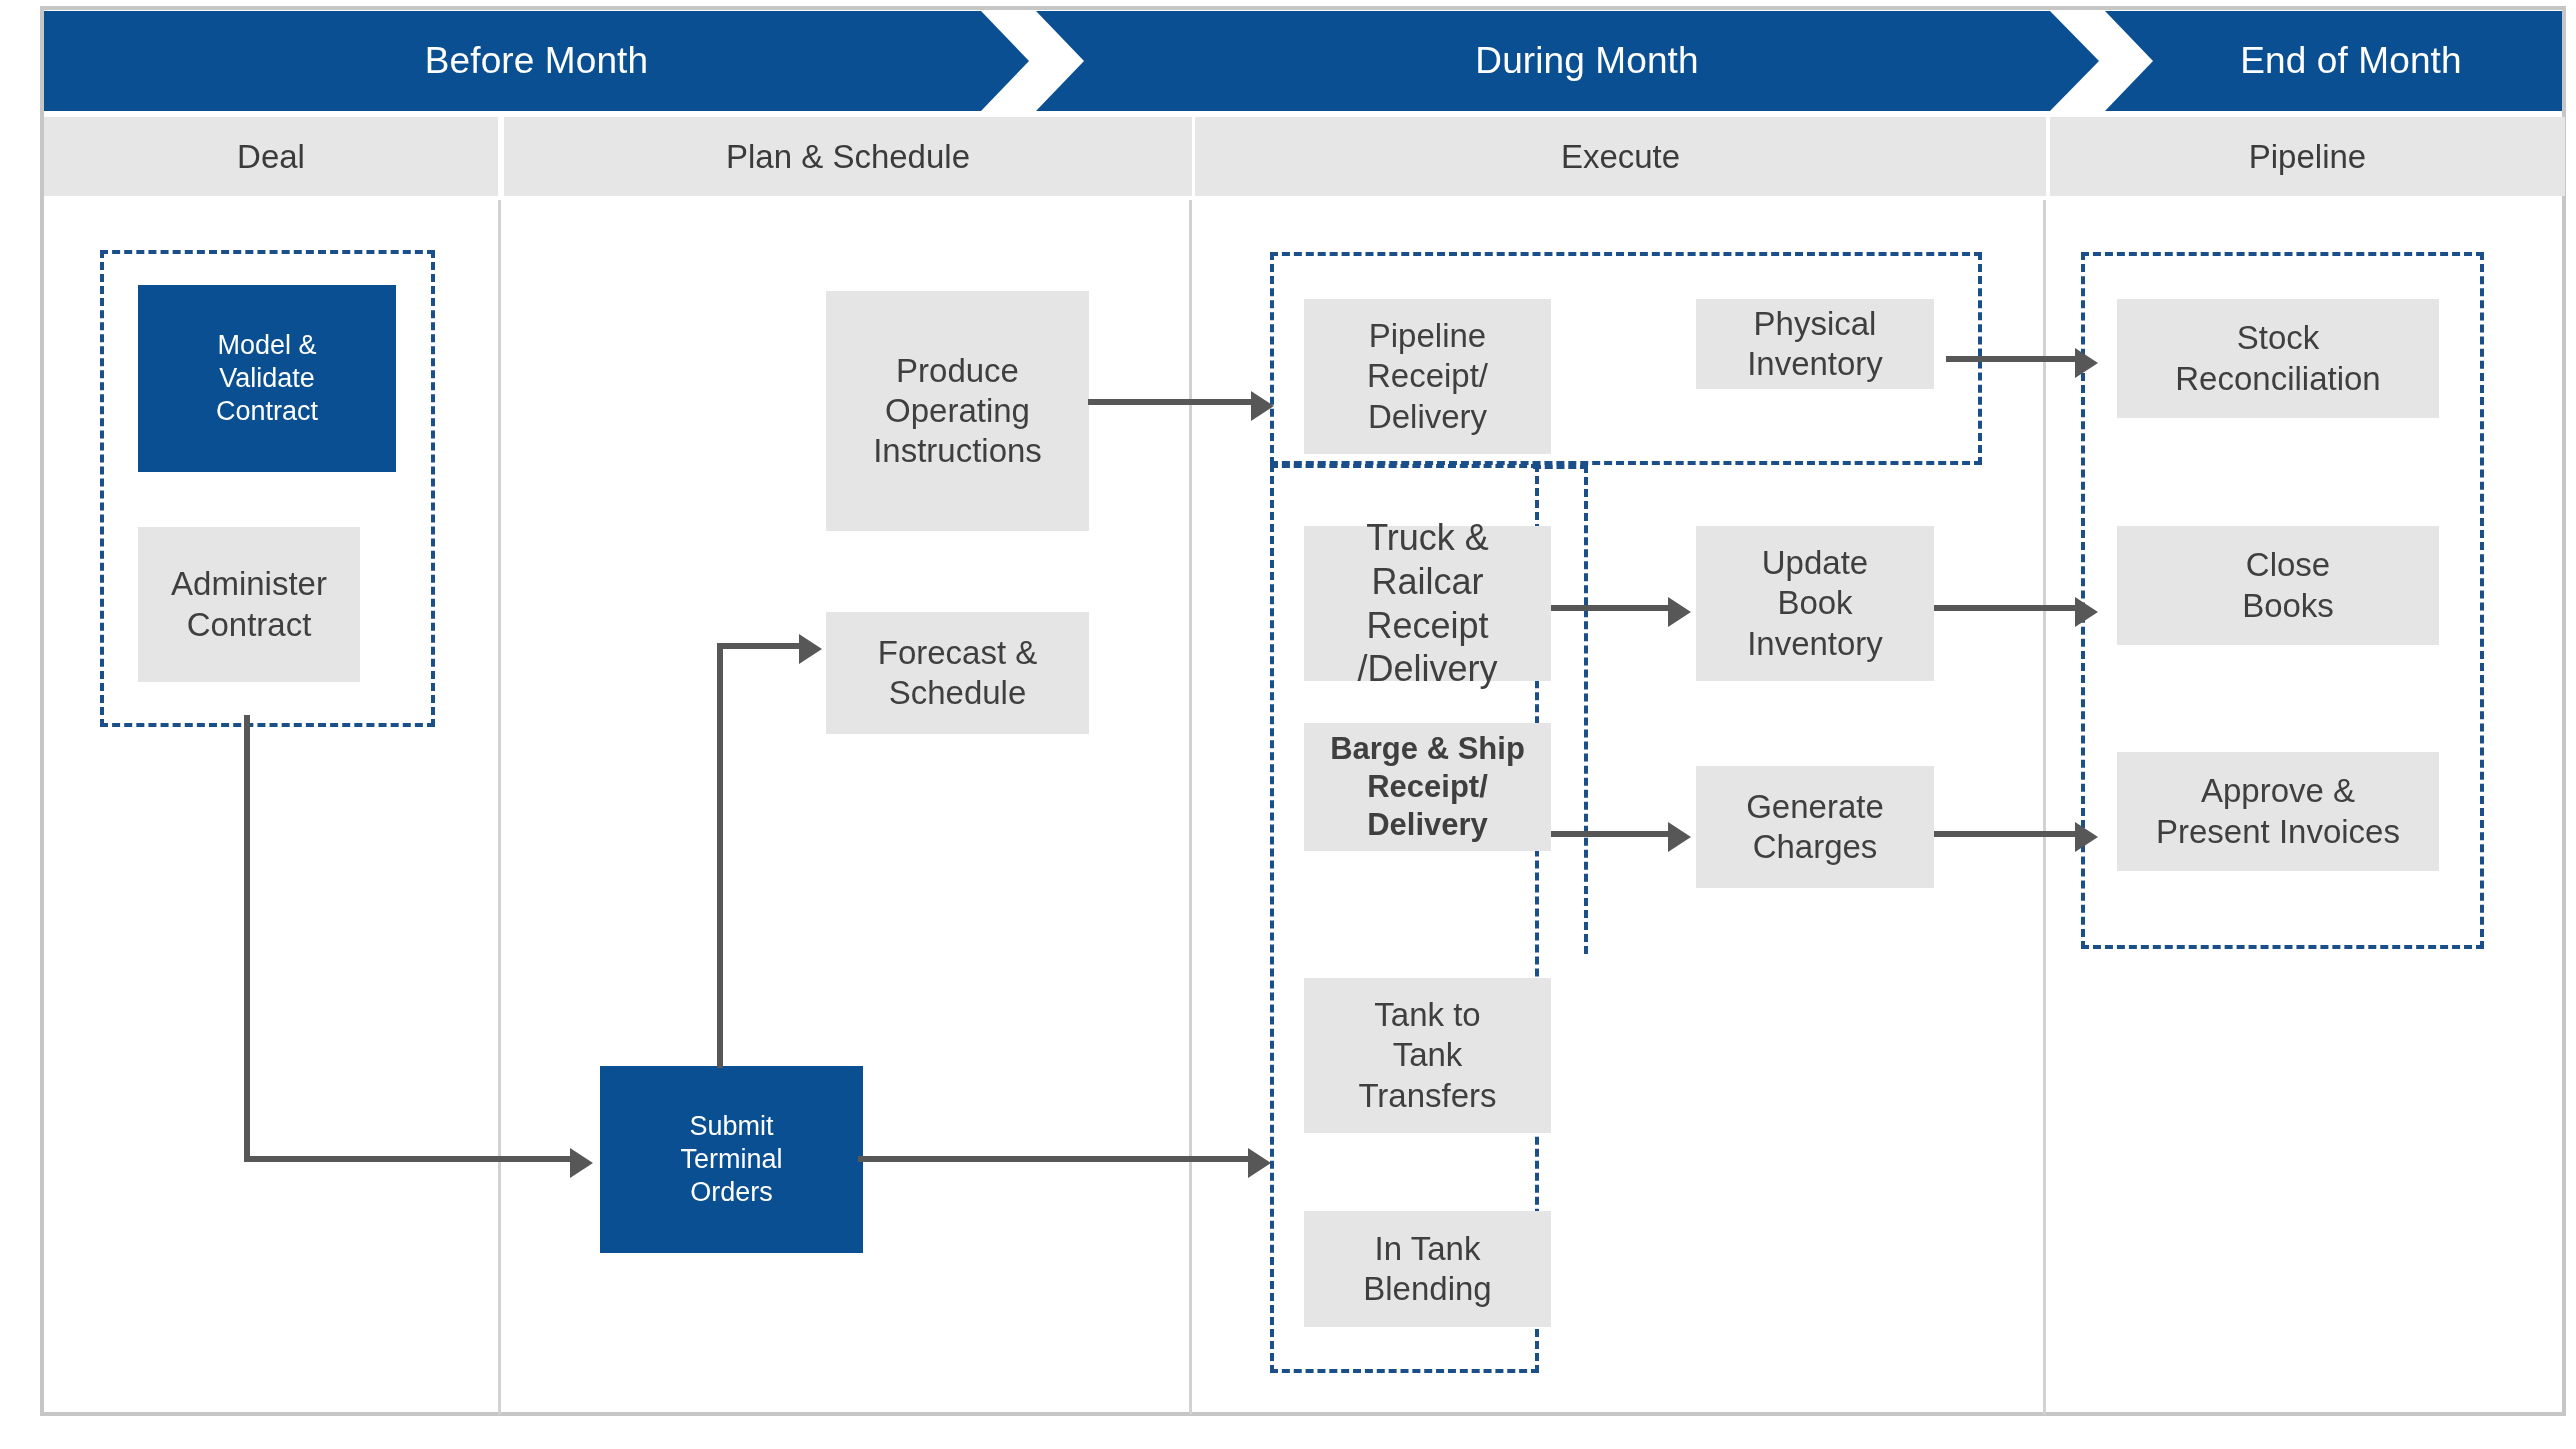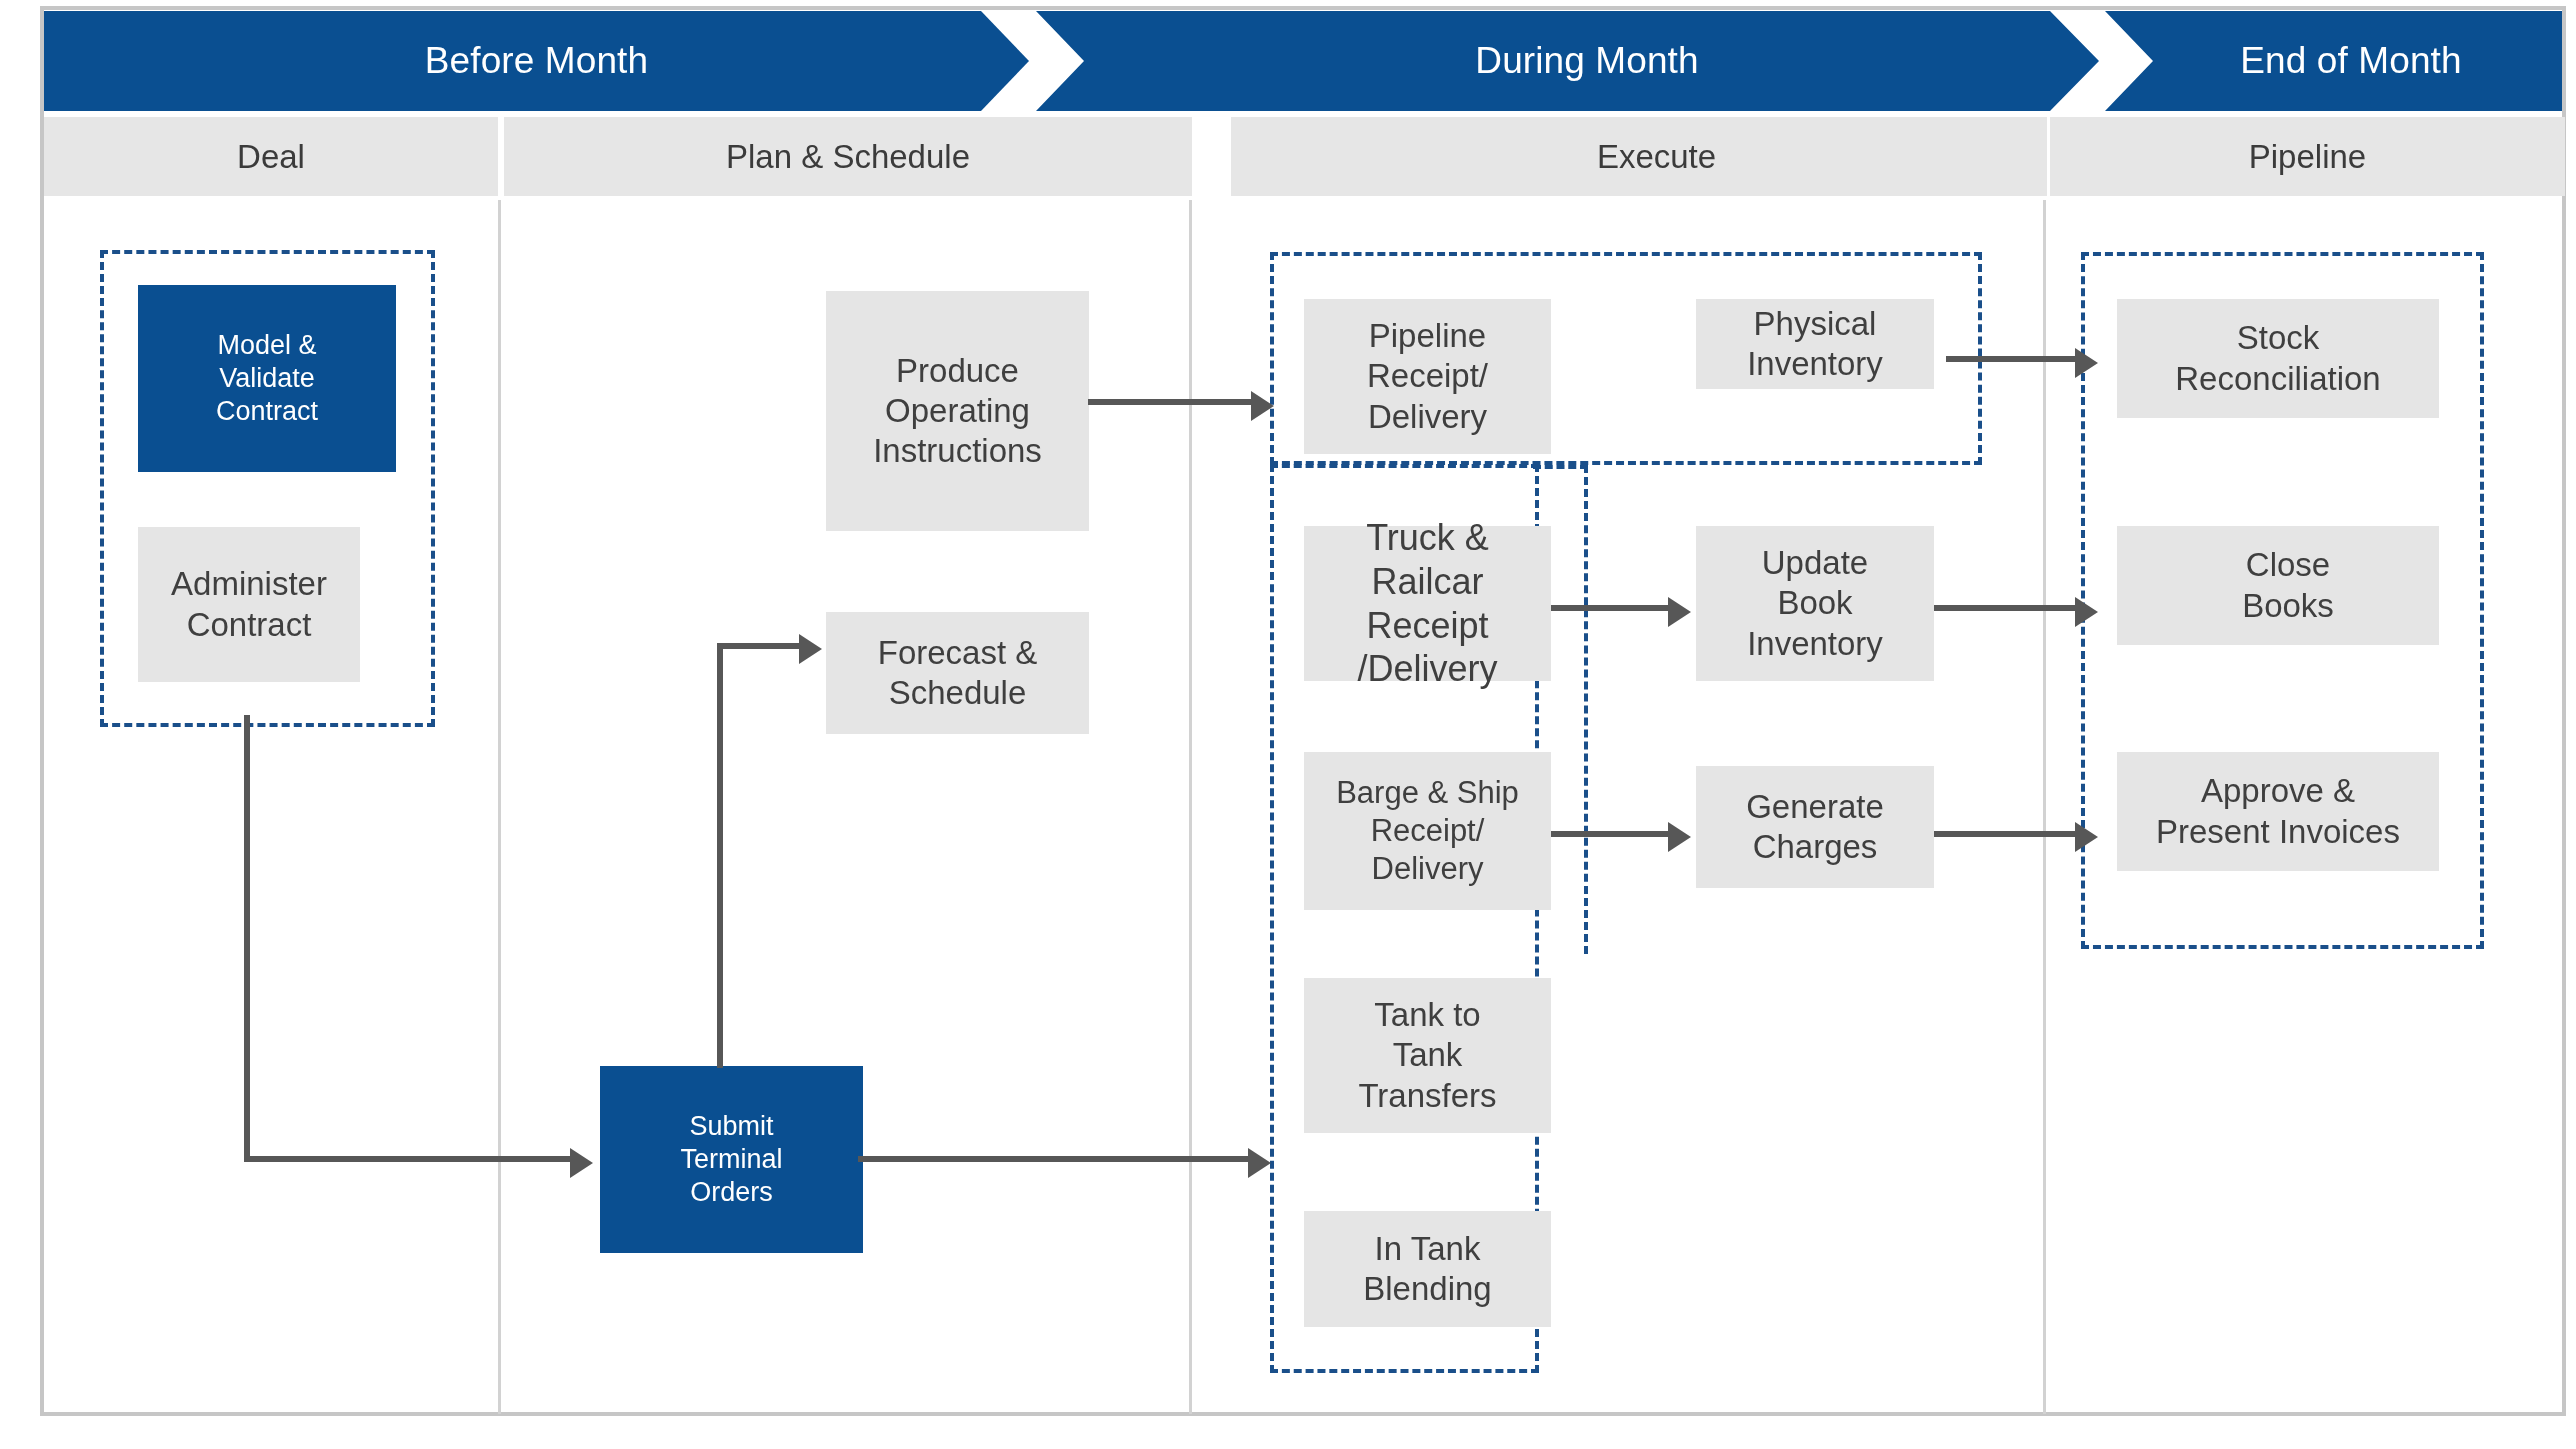--- a/index.html
+++ b/index.html
@@ -63,21 +63,21 @@
     </div>
   </div>
 
   <div class="stage-row">
     <div class="stage" style="left:0px;width:454px;">
       <span>Deal</span>
     </div>
     <div class="stage" style="left:457px;width:688px;">
       <span>Plan &amp; Schedule</span>
     </div>
-    <div class="stage" style="left:1184px;width:851px;">
+    <div class="stage" style="left:1148px;width:851px;">
       <span>Execute</span>
     </div>
     <div class="stage" style="left:2003px;width:515px;">
       <span>Pipeline</span>
     </div>
   </div>
 
   <div class="col-div" style="left:498px;"></div>
   <div class="col-div" style="left:1189px;"></div>
   <div class="col-div" style="left:2043px;"></div>
@@ -125,21 +125,21 @@
 Receipt/
 Delivery</span>
   </div>
 
   <div class="box grey" style="left:1304px;top:526px;width:247px;height:155px;">
     <span style="white-space:pre-line;font-size:36px;">Truck &amp;
 Railcar Receipt
 /Delivery</span>
   </div>
 
-  <div class="box grey" style="left:1304px;top:752px;width:247px;height:158px;">
+  <div class="box grey" style="left:1304px;top:723px;width:247px;height:128px;font-weight:bold;">
     <span style="white-space:pre-line;font-size:31px;">Barge &amp; Ship
 Receipt/
 Delivery</span>
   </div>
 
   <div class="box grey" style="left:1304px;top:978px;width:247px;height:155px;">
     <span style="white-space:pre-line;">Tank to
 Tank
 Transfers</span>
   </div>

